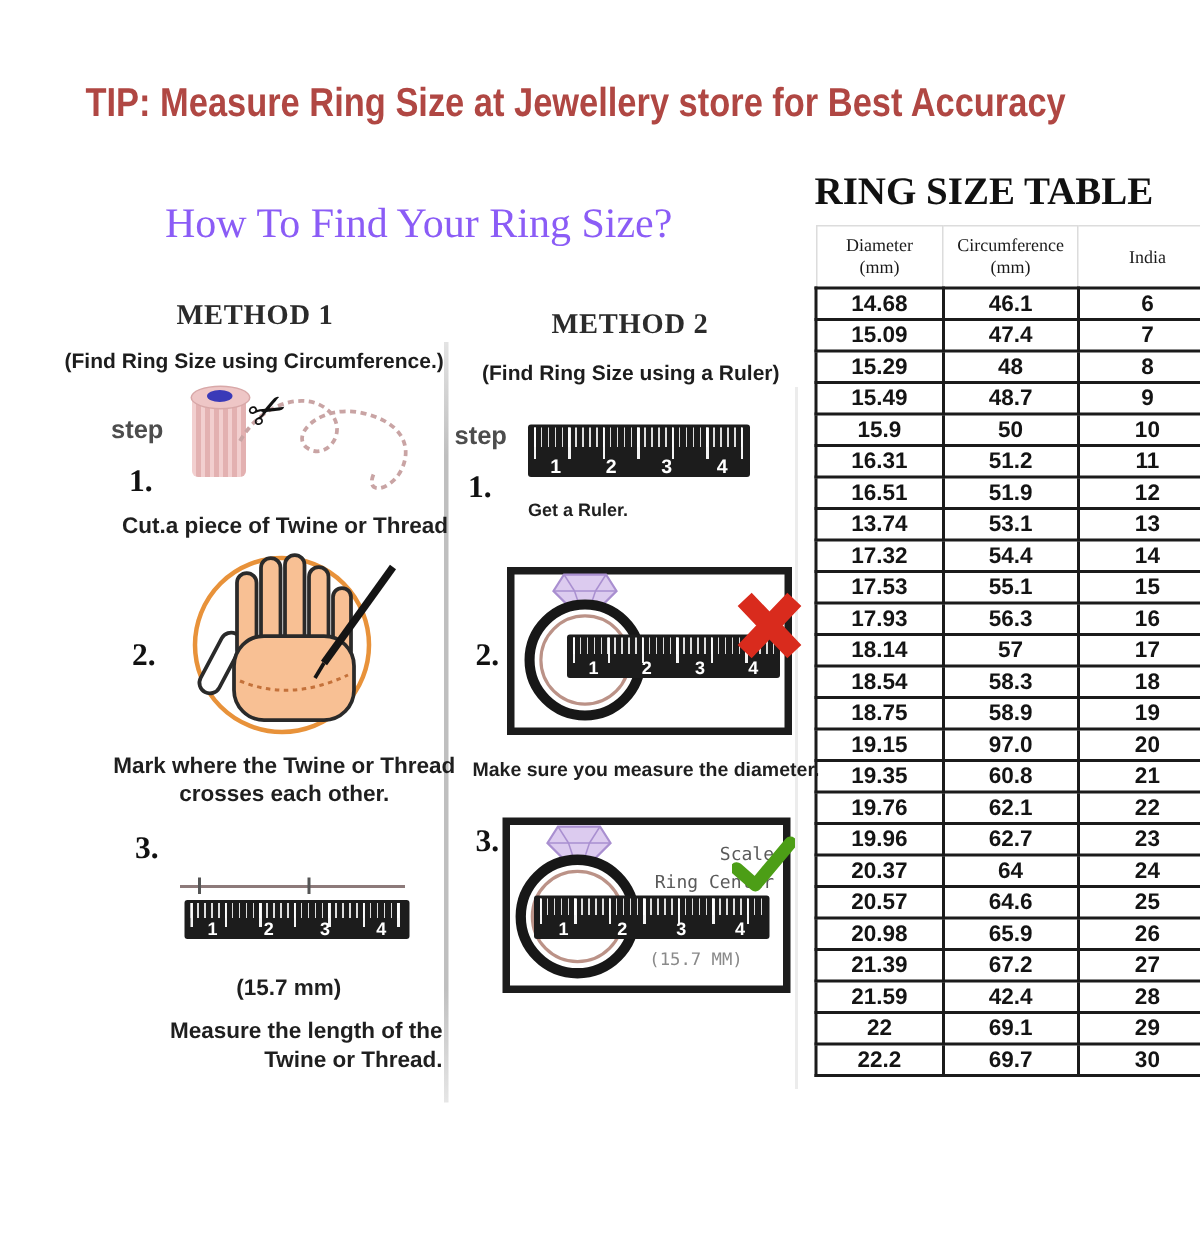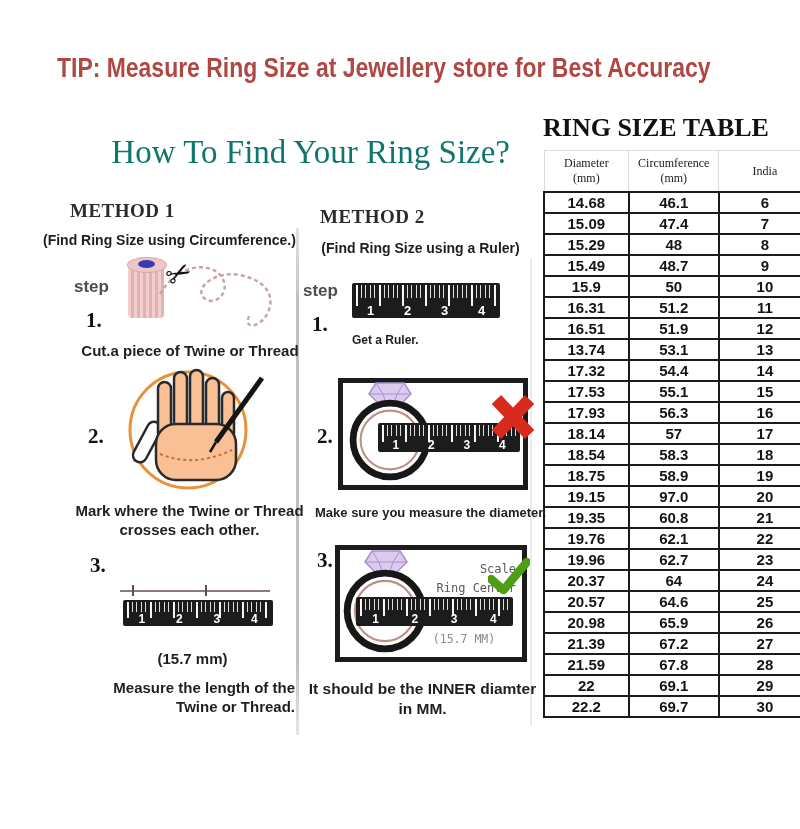--- a/index.html
+++ b/index.html
@@ -5,24 +5,24 @@
   html,body{margin:0;padding:0;background:#fff;}
   .canvas{position:relative;width:800px;height:829px;background:#ffffff;overflow:hidden;
           font-family:"Liberation Sans",sans-serif;}
   .abs{position:absolute;}
 
   
   .tip-title{left:57px;top:53px;font-size:27px;font-weight:bold;color:#b04743;
              transform:scaleX(0.85);transform-origin:left top;white-space:nowrap;letter-spacing:0px;}
 
   
-  .guide-title{left:110px;top:134px;width:400px;text-align:right;
-               font-family:"Liberation Serif",serif;font-size:33px;color:#0f766e;}
+  .guide-title{left:110px;top:134px;width:400px;text-align:left;
+               font-family:"Liberation Serif",serif;font-size:28px;color:#8b5cf6;}
   .method-head{font-family:"Liberation Serif",serif;font-size:19px;font-weight:bold;color:#2b2b2b;
-               letter-spacing:0.5px;}
+               letter-spacing:0.5px;text-align:center;}
   .m1-head{left:70px;top:200px;width:200px;}
   .m2-head{left:320px;top:206px;width:200px;}
   .method-sub{font-size:14px;font-weight:bold;color:#1d1d1d;text-align:center;white-space:nowrap;}
   .m1-sub{left:43px;top:232px;width:250px;}
   .m2-sub{left:308px;top:240px;width:225px;}
 
   .divider-mid{left:296px;top:228px;width:3px;height:507px;
                background:linear-gradient(to bottom,#e3e3e3,#bfbfbf 15%,#bfbfbf 85%,#e6e6e6);}
   .divider-right{left:530px;top:258px;width:2px;height:468px;background:#ececec;}
 
@@ -211,21 +211,20 @@
     <div class="ticks2"></div>
     <div class="nums">
         <span>1</span>
         <span>2</span>
         <span>3</span>
         <span>4</span>
       </div>
   </div>
   <div class="abs mm-note" style="left:418px;top:632px;width:92px;">(15.7 MM)</div>
 
-  <div class="abs caption" style="left:305px;top:679px;width:235px;font-size:15.5px;">It should be the INNER diamter in MM.</div>
 
   <div class="abs rst-title">RING SIZE TABLE</div>
 
   <div class="abs rst-wrap">
     <table class="rst">
       <colgroup>
         <col style="width:31.7%">
           <col style="width:33.8%">
           <col style="width:34.5%">
       </colgroup>
@@ -344,21 +343,21 @@
             <td>65.9</td>
             <td>26</td>
           </tr>
           <tr>
             <td>21.39</td>
             <td>67.2</td>
             <td>27</td>
           </tr>
           <tr>
             <td>21.59</td>
-            <td>67.8</td>
+            <td>42.4</td>
             <td>28</td>
           </tr>
           <tr>
             <td>22</td>
             <td>69.1</td>
             <td>29</td>
           </tr>
           <tr>
             <td>22.2</td>
             <td>69.7</td>

